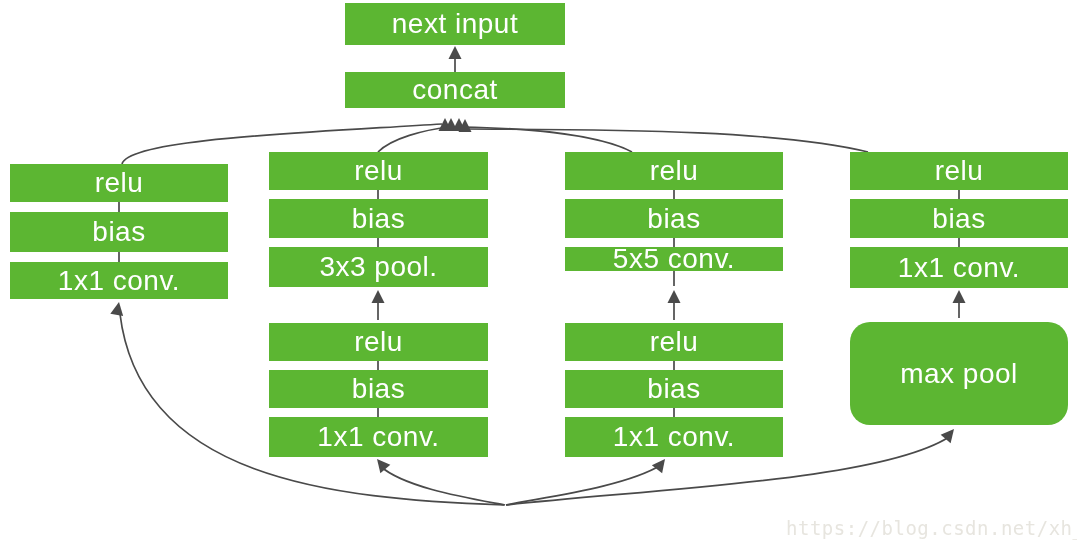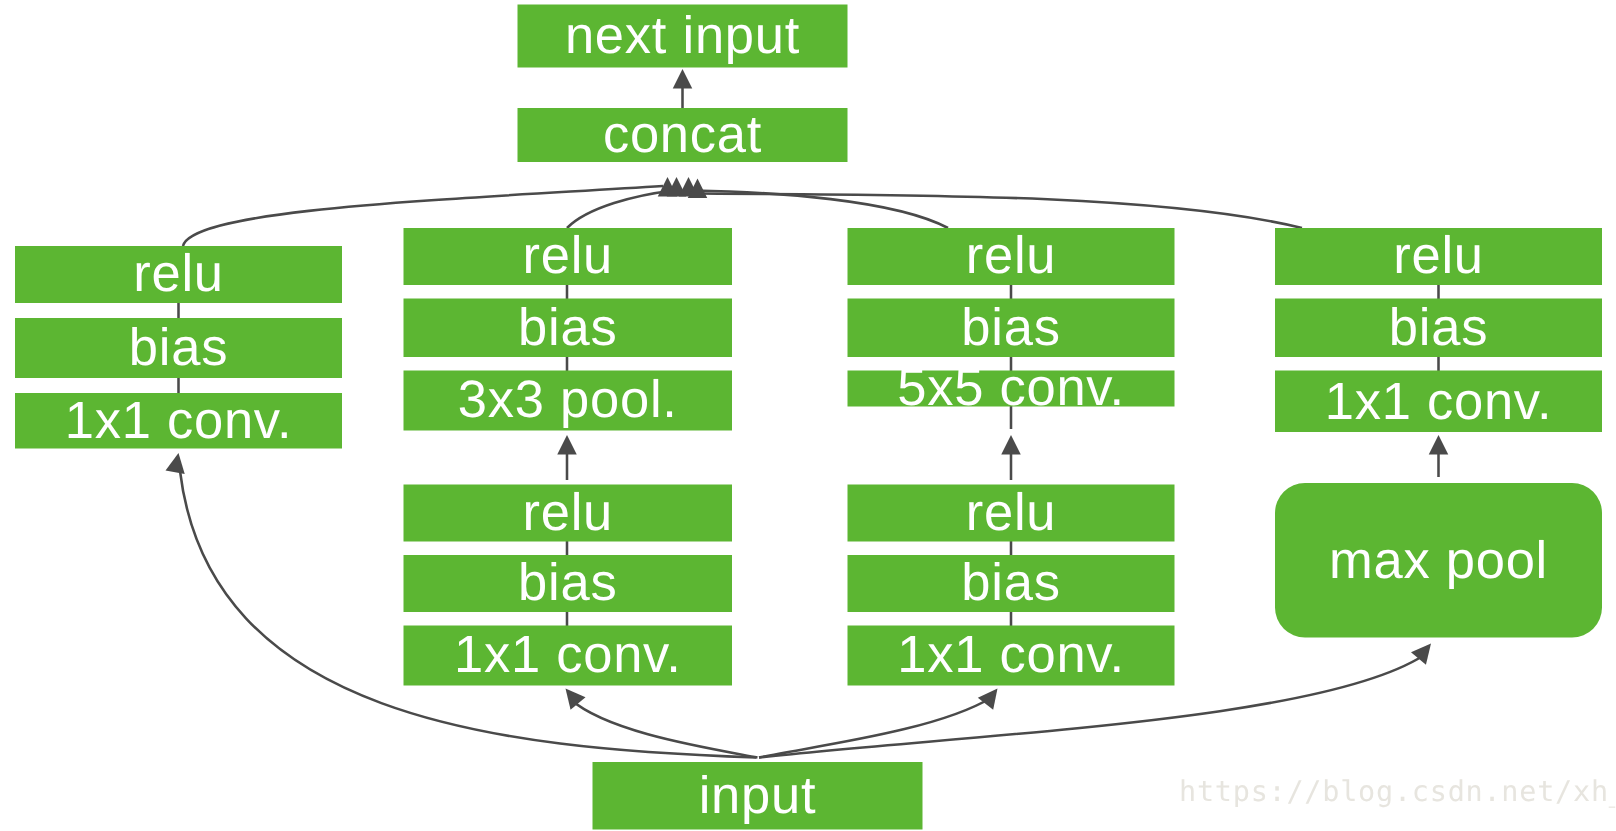--- a/index.html
+++ b/index.html
@@ -12,21 +12,21 @@
   }
   .arrows{position:absolute;left:0;top:0;z-index:0;}
   .node{
     position:absolute;
     z-index:1;
     background:#5cb632;
     color:#ffffff;
     display:flex;
     align-items:center;
     justify-content:center;
-    font-size:35px;
+    font-size:28px;
     letter-spacing:0.5px;
     white-space:nowrap;
     text-align:center;
   }
   .watermark{
     position:absolute;
     z-index:2;
     left:786px;top:517px;
     font-family:"DejaVu Sans Mono", monospace;
     font-size:19px;
@@ -102,17 +102,16 @@
 
   <div class="node" style="left:565px;top:323px;width:218px;height:38px;">relu</div>
   <div class="node" style="left:565px;top:370px;width:218px;height:38px;">bias</div>
   <div class="node" style="left:565px;top:417px;width:218px;height:40px;">1x1 conv.</div>
 
   <div class="node" style="left:850px;top:152px;width:218px;height:38px;">relu</div>
   <div class="node" style="left:850px;top:199px;width:218px;height:39px;">bias</div>
   <div class="node" style="left:850px;top:247px;width:218px;height:41px;">1x1 conv.</div>
   <div class="node" style="left:850px;top:322px;width:218px;height:103px;border-radius:20px;">max pool</div>
 
-  <div class="node" style="left:395px;top:508px;width:220px;height:45px;">input</div>
 
   <div class="watermark">https://blog.csdn.net/xh_hit</div>
 
 </div>
 
 </body></html>

